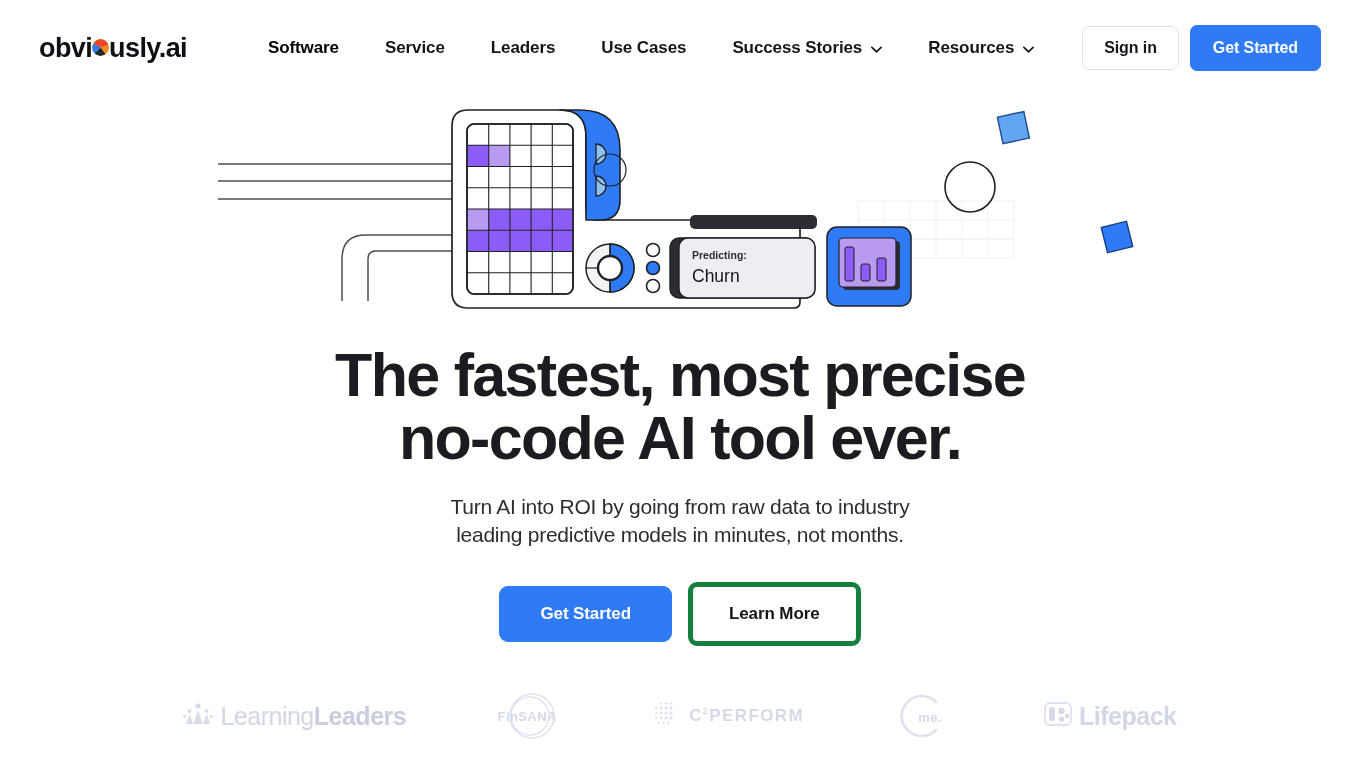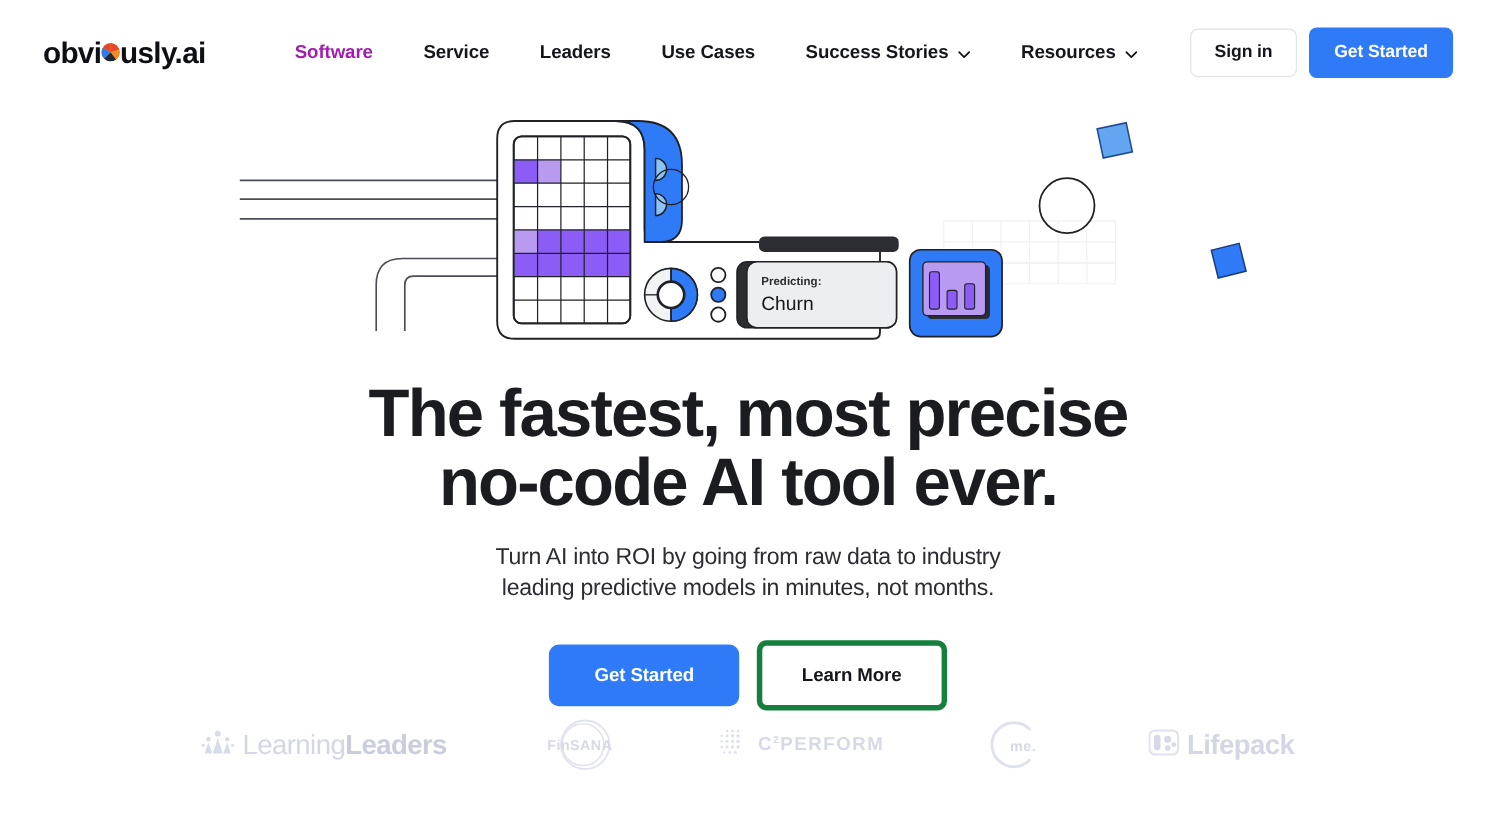--- a/index.html
+++ b/index.html
@@ -61,21 +61,21 @@
     align-items: center;
     gap: 9px;
     font-size: 17px;
     font-weight: 600;
     color: #14161b;
     padding: 6px 23px;
     white-space: nowrap;
     cursor: pointer;
     letter-spacing: -0.1px;
   }
-  .nav-item.active { color: #a21caf; }
+  .nav-item.active { color: #000000; }
   .chev {
     width: 11px;
     height: 7px;
     display: inline-block;
     position: relative;
     top: 1px;
   }
   .chev svg { display: block; }
 
   .header-actions {
@@ -172,21 +172,21 @@
     font-weight: 700;
     padding: 17px 36px;
     border-radius: 9px;
     letter-spacing: -0.1px;
   }
 
   
   .logo-strip {
     position: absolute;
     left: 0;
-    top: 641px;
+    top: 680px;
     width: 1360px;
     height: 72px;
     display: flex;
     align-items: center;
     justify-content: center;
     gap: 92px;
     opacity: 1;
   }
   .client-logo {
     display: flex;

